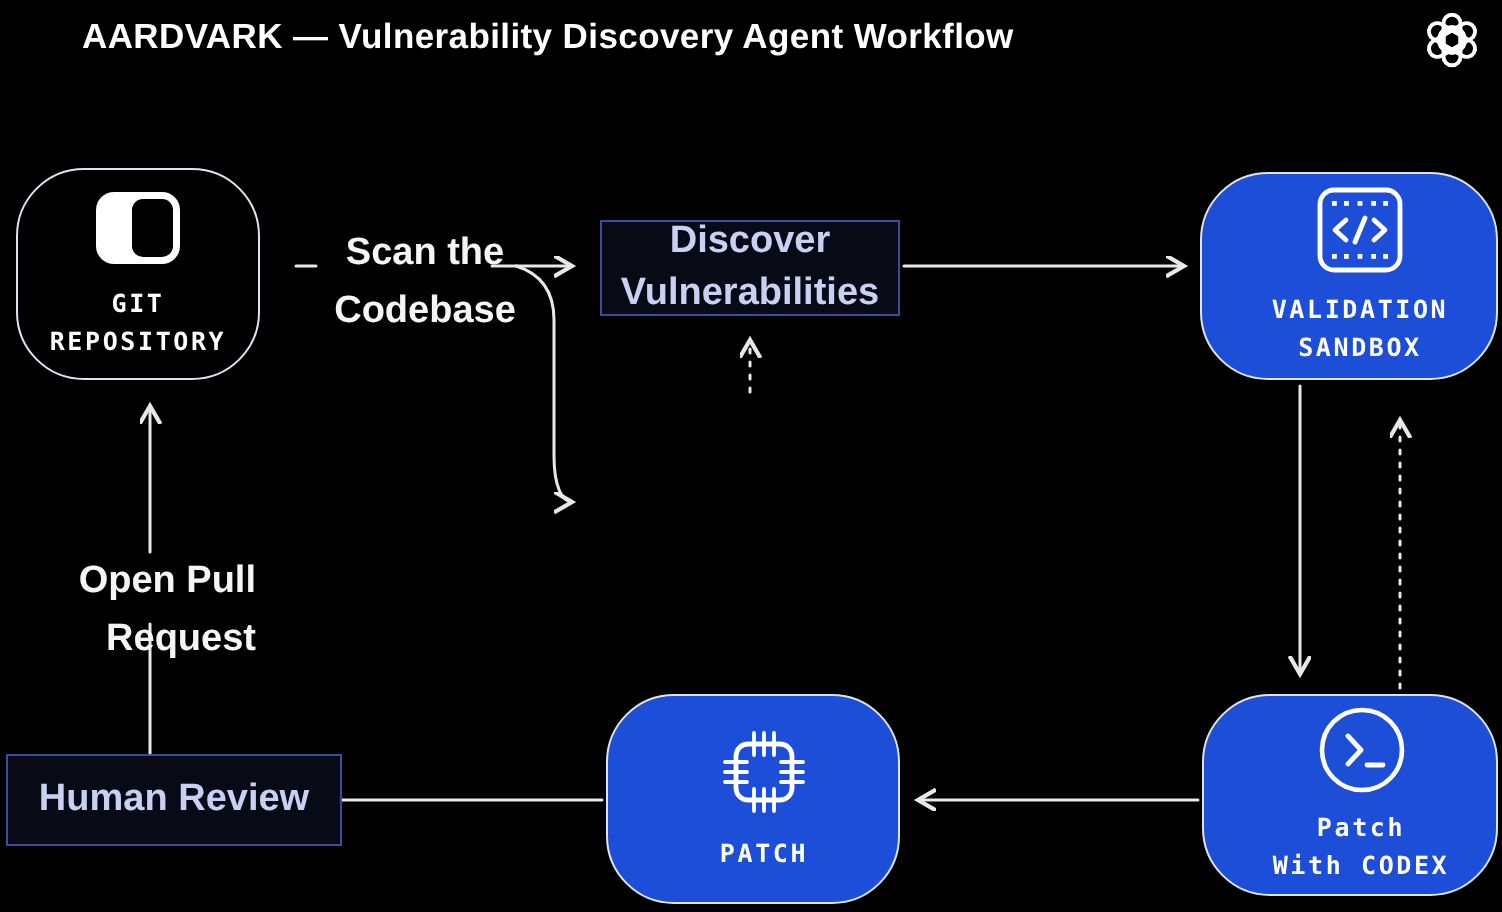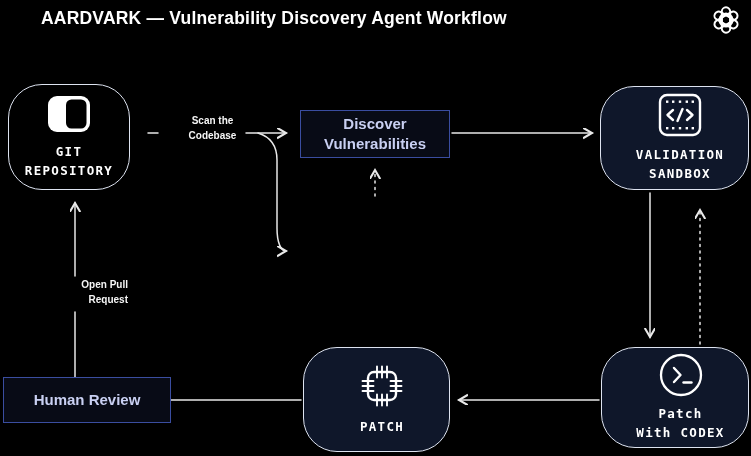--- a/index.html
+++ b/index.html
@@ -12,35 +12,35 @@
     font-size:17.5px; font-weight:700; letter-spacing:.2px;margin-left:31px;
   }
   .logo { position:absolute; right:10px; top:5px; width:30px; height:30px; }
   .edges { position:absolute; left:0; top:0; pointer-events:none; }
 
   .node {
     position:absolute; border:1.5px solid #dde3f0; border-radius:34px;
     display:flex; flex-direction:column; align-items:center; justify-content:center;
     gap:9px; box-sizing:border-box;
   }
-  .node.blue { background:#0f172a;padding-left:11px; }
+  .node.blue { background:#1d4ed8;padding-left:11px; }
   .node.black { background:#000; }
   .node-label {
     color:#fff; font-family:"DejaVu Sans Mono", monospace; font-weight:700;
     font-size:12.5px; letter-spacing:1.3px; text-align:center;
     white-space:pre-line; line-height:1.5;
   }
   .obox {
     position:absolute; border:1.5px solid #3a4da0; background:#080b16;
     display:flex; align-items:center; justify-content:center; box-sizing:border-box;
-    color:#c9d0f2; font-weight:700; font-size:15px; text-align:center;
+    color:#c9d0f2; font-weight:700; font-size:19px; text-align:center;
     white-space:pre-line; line-height:1.35;
   }
   .elabel {
-    position:absolute; color:#f5f5f5; font-weight:700; font-size:10px;
+    position:absolute; color:#f5f5f5; font-weight:700; font-size:19px;
     text-align:center; white-space:pre-line; line-height:1.5;
   }
   .icon { display:block; }
 </style>
 </head>
 <body>
 
 <div class="canvas">
 
   <div class="title">AARDVARK — Vulnerability Discovery Agent Workflow</div>

